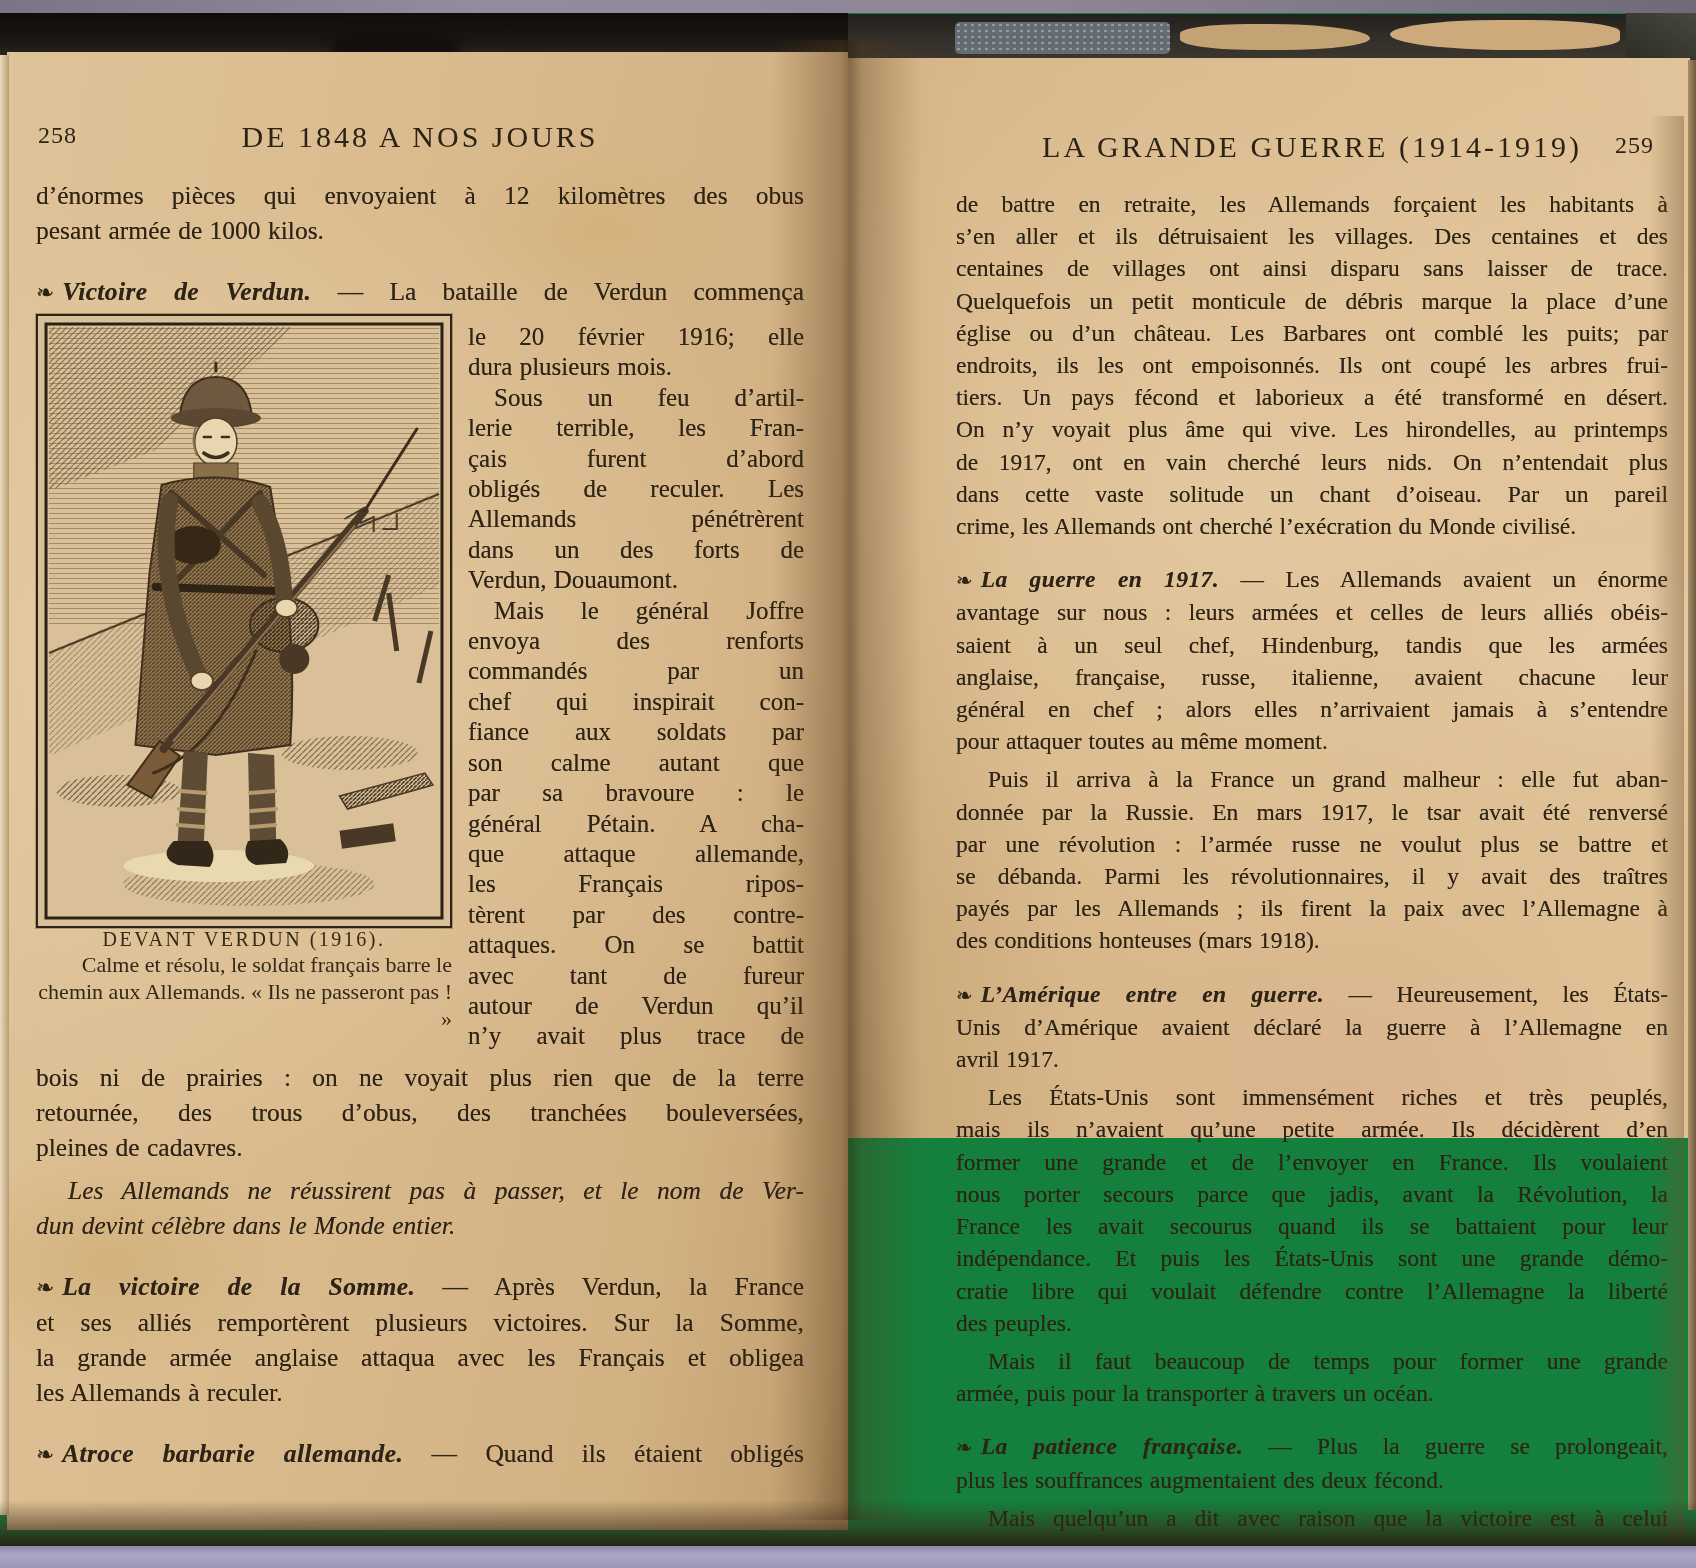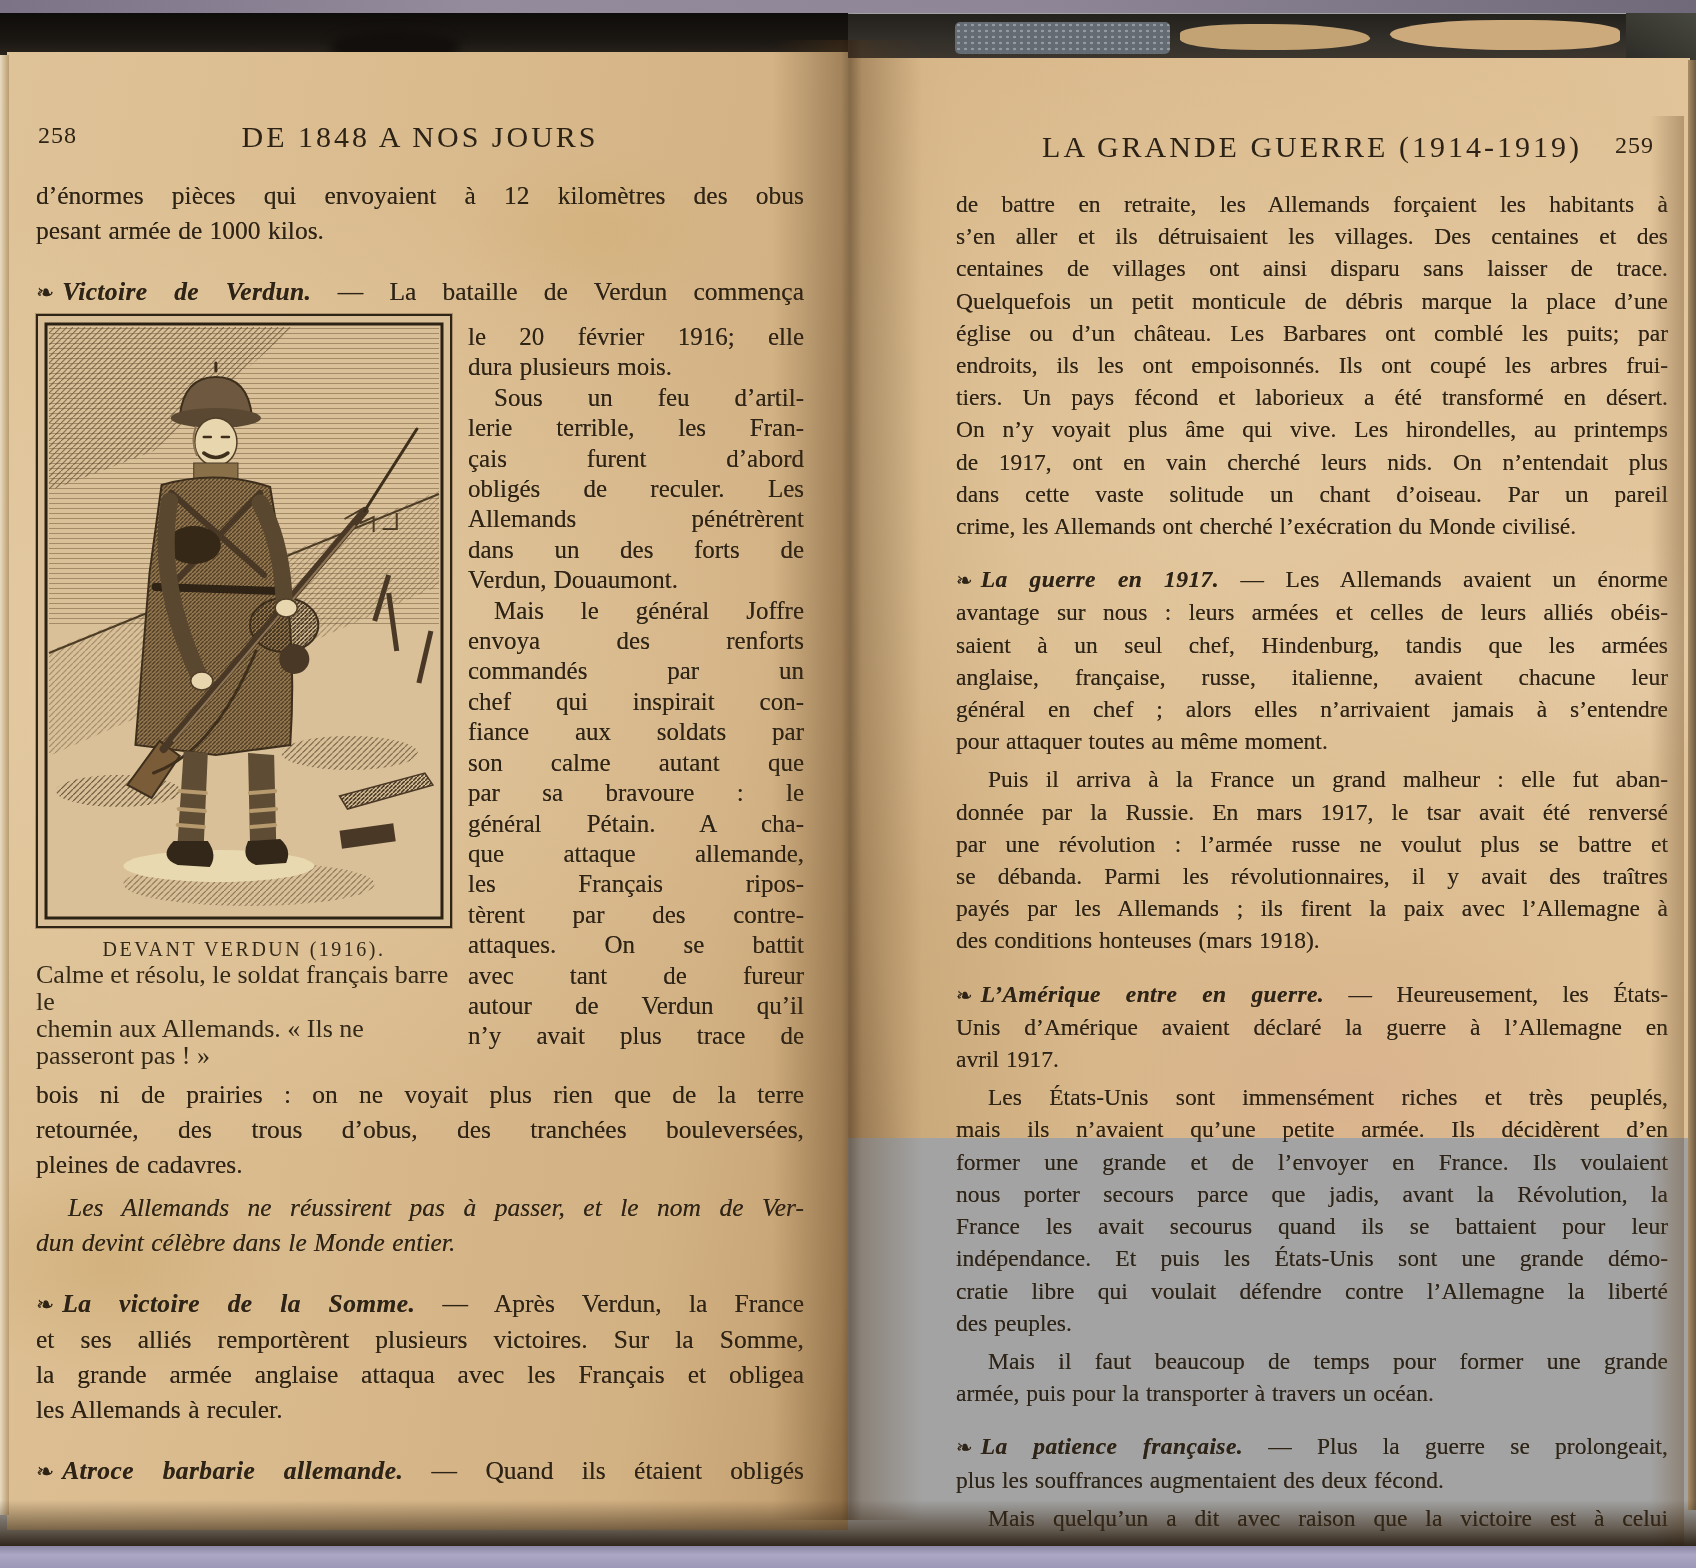--- a/index.html
+++ b/index.html
@@ -2,21 +2,21 @@
 <html><head>
 <meta charset="utf-8">
 <style>
   html,body{margin:0;padding:0;}
   body{
     width:1696px;height:1568px;position:relative;overflow:hidden;
     background:#17141077;
     font-family:"Liberation Serif","DejaVu Serif",serif;
     color:#2d2316;
   }
-  .scan{position:absolute;inset:0;background:#a3a3a3;}
+  .scan{position:absolute;inset:0;background:#15803d;}
 
   
   .strip-top{position:absolute;top:0;left:0;right:0;height:13px;
     background:linear-gradient(90deg,#7c7387,#948b9c 28%,#8e8697 62%,#6f6979);}
   .cover-top-left{position:absolute;top:11px;left:0;width:848px;height:44px;
     background:linear-gradient(180deg,#0e0c0a,#1b1713 70%,#2a241c);
     box-shadow:0 4px 7px rgba(20,12,4,.55);}
   .cover-bump{position:absolute;top:30px;left:330px;width:130px;height:34px;border-radius:50%;
     background:#120f0c;filter:blur(5px);}
   .cover-top-right{position:absolute;top:14px;left:848px;right:0;height:48px;
@@ -89,23 +89,23 @@
   
   .twocol{display:flex;gap:16px;margin-top:4px;}
   .col-fig{width:416px;flex:0 0 416px;}
   .col-txt{flex:1;}
   .col-txt .line{font-size:25px;line-height:30.4px;}
   .col-txt .line.ind{padding-left:26px;}
 
   .fig-box{border:2.5px solid #2e2516;background:#d9c098;padding:5px;
     box-shadow:0 0 0 1px rgba(100,78,48,.4);}
   .fig-box svg{display:block;width:100%;height:600px;}
-  .fig-caption{margin-top:10px;}
+  .fig-caption{}
   .cap-title{text-align:center;font-size:20px;letter-spacing:2.5px;color:#332919;}
-  .cap-line{text-align:left;font-size:26px;line-height:27px;color:#332919;}
+  .cap-line{text-align:right;font-size:22px;line-height:27px;color:#332919;}
 
   
   .txt-right .line{font-size:23.5px;line-height:32.2px;}
   .txt-right .blk{margin-top:6px;}
   .txt-right .blk.hpara{margin-top:21px;}
 </style>
 </head>
 <body>
 
 <div class="scan">

